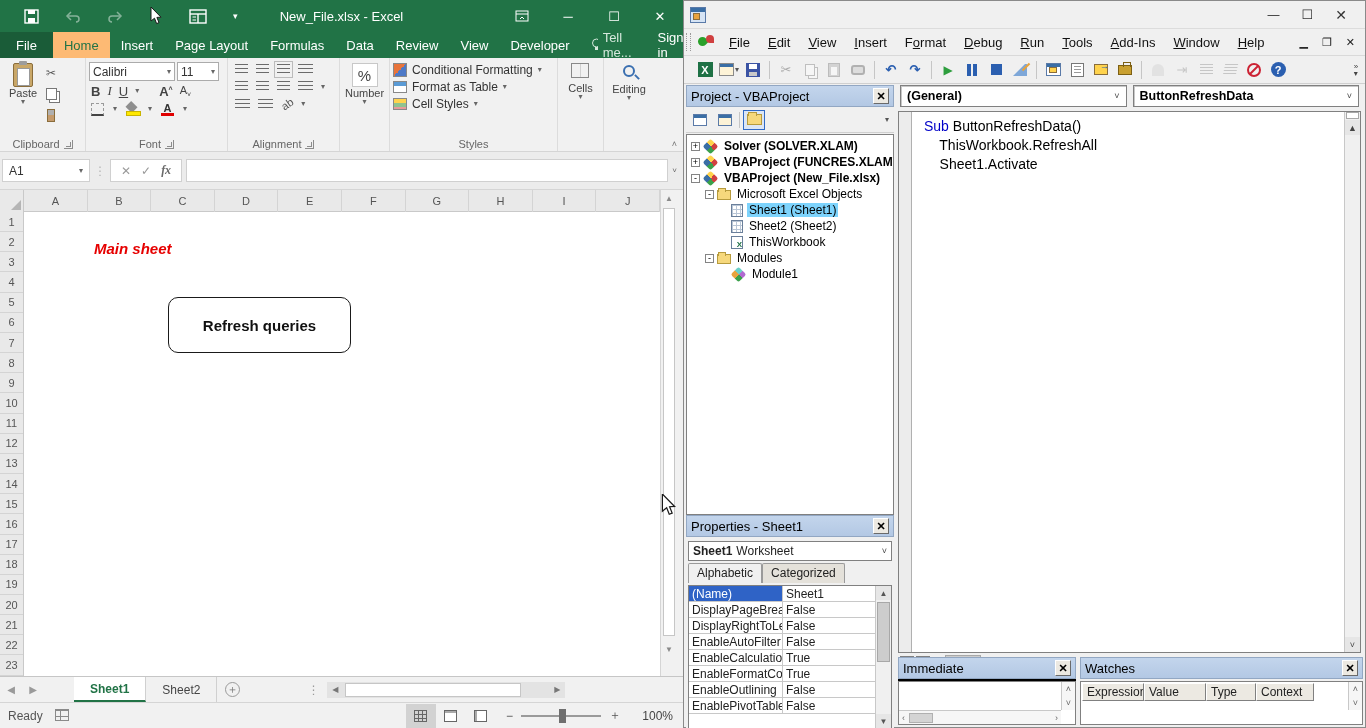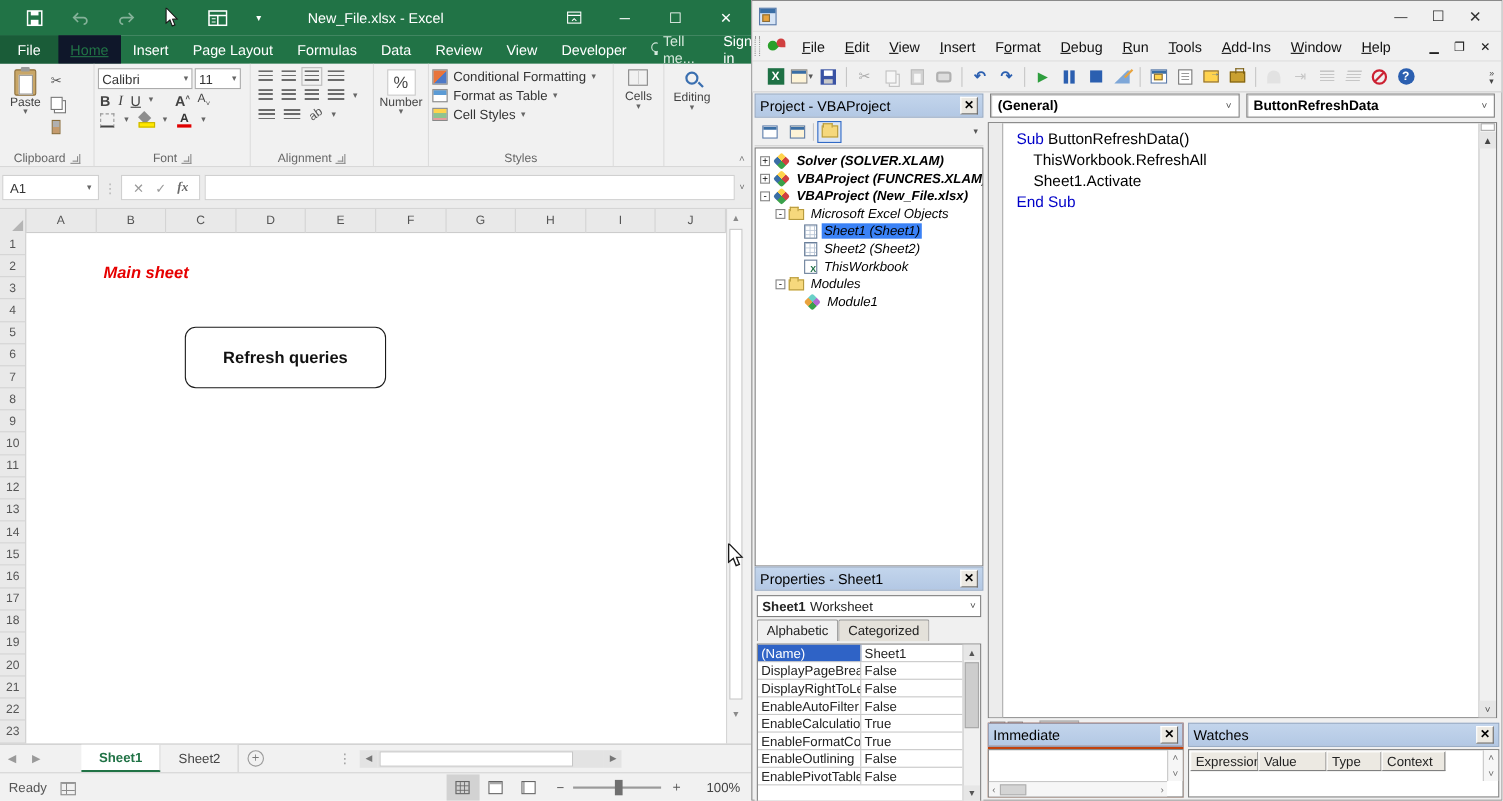--- a/index.html
+++ b/index.html
@@ -10,21 +10,21 @@
 #excel{position:absolute;left:0;top:0;width:683px;height:728px;background:#f1f1f1;}
 .xl-titlebar{position:absolute;left:0;top:0;width:683px;height:32px;background:#217346;display:flex;align-items:center;color:#fff;}
 .qat{display:flex;align-items:center;gap:26px;margin-left:24px;}
 .qat svg{display:block;}
 .xl-title{position:absolute;left:0;right:0;top:0;height:32px;display:flex;align-items:center;justify-content:center;font-size:13px;color:#fff;pointer-events:none;}
 .xl-winctl{position:absolute;right:0;top:0;height:32px;display:flex;align-items:center;}
 .xl-winctl .wbtn{width:46px;height:32px;display:flex;align-items:center;justify-content:center;color:#fff;font-size:13px;}
 .xl-tabs{position:absolute;left:0;top:32px;width:683px;height:26px;background:#217346;display:flex;align-items:stretch;color:#fff;font-size:13px;}
 .xl-tab{padding:0 11px;display:flex;align-items:center;cursor:default;white-space:nowrap;}
 .xl-tab.file{background:#1a5c38;padding:0 16px;}
-.xl-tab.active{background:#0f172a;color:#217346;text-decoration:underline;}
+.xl-tab.active{background:#fdba74;color:#217346;}
 .xl-tabs-right{margin-left:auto;display:flex;align-items:center;}
 .tellme{display:flex;align-items:center;gap:5px;color:#d5e8dc;padding:0 10px;font-size:13px;}
 .signin{color:#fff;padding:0 12px;font-size:13px;}
 .sharebox{background:#1a5c38;height:26px;display:flex;align-items:center;gap:6px;padding:0 14px;font-size:13px;}
 
 .xl-ribbon{position:absolute;left:0;top:58px;width:683px;height:94px;background:#f1f1f1;border-bottom:1px solid #d5d5d5;display:flex;}
 .rgroup{position:relative;border-right:1px solid #dcdcdc;padding:3px 3px 16px 3px;display:flex;}
 .rglabel{position:absolute;bottom:1px;left:0;right:0;text-align:center;font-size:11px;color:#666;display:flex;align-items:center;justify-content:center;gap:4px;}
 .dlg{width:9px;height:9px;border-right:1px solid #8c8c8c;border-bottom:1px solid #8c8c8c;position:relative;display:inline-block;}
 .dlg::after{content:"";position:absolute;right:1px;bottom:1px;width:4px;height:4px;border-right:1px solid #8c8c8c;border-bottom:1px solid #8c8c8c;}
@@ -87,21 +87,21 @@
 .sheettab.active{background:#fff;color:#217346;font-weight:bold;border-bottom:2px solid #217346;}
 .plusbtn{width:30px;display:flex;align-items:center;justify-content:center;}
 .plusbtn span{width:15px;height:15px;border:1px solid #9a9a9a;border-radius:50%;display:flex;align-items:center;justify-content:center;color:#777;font-size:11px;line-height:1;}
 .tabdots{margin-left:60px;display:flex;align-items:center;color:#9a9a9a;}
 .xl-hscroll{display:flex;align-items:center;margin-left:8px;flex:1;max-width:238px;}
 .xl-hscroll .harr{width:16px;height:16px;background:#e3e3e3;display:flex;align-items:center;justify-content:center;font-size:8px;color:#777;}
 .xl-hscroll .htrack{flex:1;height:16px;background:#e3e3e3;position:relative;}
 .xl-hscroll .hthumb{position:absolute;left:2px;top:1px;bottom:1px;width:85%;background:#fff;border:1px solid #c6c6c6;}
 
 .xl-status{position:absolute;left:0;top:702px;width:683px;height:26px;background:#f1f1f1;border-top:1px solid #d5d5d5;display:flex;align-items:center;font-size:12px;color:#555;}
-.statusleft{display:flex;align-items:flex-end;gap:12px;margin-left:8px;}
+.statusleft{display:flex;align-items:flex-start;gap:12px;margin-left:8px;}
 .macrec{width:14px;height:12px;border:1px solid #8a8a8a;background:linear-gradient(90deg,transparent 0 4px,#8a8a8a 4px 5px,transparent 5px),linear-gradient(#8a8a8a 0 1px,transparent 1px 6px,#8a8a8a 6px 7px,transparent 7px);}
 .statusright{margin-left:auto;display:flex;align-items:center;gap:0;}
 .viewbtn{width:30px;height:24px;display:flex;align-items:center;justify-content:center;}
 .viewbtn.sel{background:#d2d2d2;}
 .vb-ic{width:13px;height:12px;border:1px solid #666;}
 .vb-ic.normal{background:linear-gradient(#666 0 1px,transparent 1px) 0 3px/100% 4px,linear-gradient(90deg,#666 0 1px,transparent 1px) 3px 0/4px 100%;}
 .vb-ic.pl{background:#fff;box-shadow:inset 0 2px #aaa;}
 .vb-ic.pb{background:#fff;box-shadow:inset 2px 0 #aaa;}
 .zoomctl{display:flex;align-items:center;gap:8px;margin:0 10px;}
 .ztrack{width:80px;height:2px;background:#9a9a9a;position:relative;}
@@ -170,23 +170,23 @@
 .proj-tools{height:26px;display:flex;align-items:center;gap:3px;padding:0 3px;border-bottom:1px solid #d0d0d0;}
 .ptool{width:22px;height:20px;display:flex;align-items:center;justify-content:center;}
 .ptool.pressed{border:1px solid #316ac5;background:#dce6f5;}
 .pt-code{width:14px;height:12px;background:#fff;border:1px solid #5a7aa8;box-shadow:inset 0 3px #3a6ea5;}
 .pt-obj{width:14px;height:12px;background:#fdf3d7;border:1px solid #5a7aa8;box-shadow:inset 0 3px #3a6ea5;}
 .pt-folder{width:15px;height:11px;background:#f6d87c;border:1px solid #b79b3e;position:relative;}
 .pt-folder::before{content:"";position:absolute;left:0;top:-3px;width:7px;height:3px;background:#f6d87c;border:1px solid #b79b3e;border-bottom:none;}
 .proj-chv{margin-left:auto;color:#555;font-size:8px;padding-right:2px;}
 .vb-tree{position:absolute;top:49px;left:0;right:0;bottom:0;background:#fff;border:1px solid #808080;overflow:hidden;padding-top:3px;}
 .titem{display:flex;align-items:center;height:16px;font-size:12px;color:#000;white-space:nowrap;}
-.titem .lbl{padding:0 2px;font-style:italic;}
+.titem .lbl{padding:0 2px;}
 .titem.bold .lbl{font-weight:bold;}
-.titem.selected .lbl{background:#3b82f6;}
+.titem.selected .lbl{background:#7dd3fc;}
 .expander{width:9px;height:9px;border:1px solid #848484;background:#fff;font-size:9px;line-height:7px;text-align:center;color:#000;margin-right:3px;flex:none;}
 .expspace{width:12px;flex:none;}
 .ti{width:14px;height:12px;margin-right:4px;flex:none;position:relative;}
 .ti-project{width:11px;height:11px;margin:1px 6px 0 2px;transform:rotate(45deg);background:conic-gradient(#d04040 0 25%,#3aa04a 0 50%,#3a6ea5 0 75%,#ffd34d 0);border-radius:2px;}
 .ti-folder{width:14px;height:10px;margin-top:2px;background:#f6d87c;border:1px solid #b79b3e;}
 .ti-folder::before{content:"";position:absolute;left:0;top:-3px;width:6px;height:3px;background:#f6d87c;border:1px solid #b79b3e;border-bottom:none;}
 .ti-sheet{width:12px;height:13px;background:#fff;border:1px solid #6a7f9a;background-image:linear-gradient(#b9c6d6 0 1px,transparent 1px),linear-gradient(90deg,#b9c6d6 0 1px,transparent 1px);background-size:4px 4px;}
 .ti-workbook{width:12px;height:13px;background:#fff;border:1px solid #6a7f9a;}
 .ti-workbook::after{content:"X";position:absolute;right:0;bottom:-1px;font-size:8px;font-weight:bold;color:#1e7145;}
 .ti-module{width:11px;height:11px;margin:1px 6px 0 2px;transform:rotate(45deg);background:conic-gradient(#b06ad0 0 25%,#3aa04a 0 50%,#e8a33d 0 75%,#6ad0c8 0);border-radius:2px;}
@@ -221,21 +221,21 @@
 .codevs .a.up{top:8px;} .codevs .a.dn{bottom:0;}
 .codebottom{position:absolute;left:2px;right:2px;top:568px;height:20px;background:#f0f0f0;display:flex;align-items:center;}
 .mvbtn{width:14px;height:14px;border:1px solid #808080;background:#f0f0f0 repeating-linear-gradient(#707070 0 1px,transparent 1px 3px) 3px 4px/8px 7px no-repeat;margin-left:2px;}
 .mvbtn.full{background:#f0f0f0 repeating-linear-gradient(#707070 0 1px,transparent 1px 3px) 2px 3px/10px 9px no-repeat;}
 .codehs{flex:1;height:16px;margin:0 6px;position:relative;display:flex;align-items:center;}
 .codehs .la,.codehs .ra{font-size:10px;color:#444;}
 .codehs .tr{flex:1;height:16px;background:#f0f0f0;position:relative;}
 .codehs .th{position:absolute;left:6px;top:0;width:36px;height:16px;background:#cdcdcd;border:1px solid #a8a8a8;}
 .grip{width:12px;height:12px;margin-right:2px;background:radial-gradient(#9a9a9a 1px,transparent 1.2px) 0 0/4px 4px;}
 
-#vb-immediate{position:absolute;left:2px;top:572px;width:178px;bottom:0;background:#c2410c;}
+#vb-immediate{position:absolute;left:2px;top:572px;width:178px;bottom:0;background:#000000;}
 #vb-watches{position:absolute;left:184px;right:0;top:572px;bottom:0;background:#f0f0f0;}
 .iwbody{position:absolute;left:0;right:0;top:24px;bottom:0;background:#fff;border:1px solid #808080;}
 .thin-vs{position:absolute;right:0;top:0;bottom:14px;width:14px;border-left:1px solid #c8c8c8;background:#f6f6f6;display:flex;flex-direction:column;justify-content:space-between;align-items:center;padding:2px 0;color:#666;font-size:9px;}
 .thin-hs{position:absolute;left:0;right:14px;bottom:0;height:14px;border-top:1px solid #c8c8c8;background:#f6f6f6;display:flex;align-items:center;justify-content:space-between;padding:0 3px;color:#666;font-size:9px;}
 .thin-hs .th{width:24px;height:10px;background:#d4d4d4;border:1px solid #b0b0b0;margin-right:auto;margin-left:4px;}
 .wcols{position:absolute;left:1px;right:15px;top:1px;height:18px;display:flex;}
 .wcol{height:18px;border:1px solid #fff;border-right-color:#808080;border-bottom-color:#808080;background:#ece9e2;font-size:12px;padding:1px 4px;white-space:nowrap;overflow:hidden;}
 
 .cursor{position:absolute;z-index:50;pointer-events:none;}
 </style>
@@ -812,21 +812,21 @@
             <span>(General)</span>
             <span class="chv">˅</span>
           </span>
         <span class="vbcombo">
             <span>ButtonRefreshData</span>
             <span class="chv">˅</span>
           </span>
       </div>
       <div class="codewin">
         <div class="codemargin"></div>
-        <div class="codetext" id="vb-code"><div class="code-line"><span class="kw">Sub </span><span>ButtonRefreshData()</span></div><div class="code-line"><span>    ThisWorkbook.RefreshAll</span></div><div class="code-line"><span>    Sheet1.Activate</span></div><div class="code-line"><span class="kw">End Sub</span></div></div>
+        <div class="codetext" id="vb-code"><div class="code-line"><span class="kw">Sub </span><span>ButtonRefreshData()</span></div><div class="code-line"><span>    ThisWorkbook.RefreshAll</span></div><div class="code-line"><span>    Sheet1.Activate</span></div></div>
         <div class="codevs">
           <span class="split"></span>
           <span class="a up">▲</span>
           <span class="a dn">˅</span>
         </div>
       </div>
       <div class="codebottom">
         <span class="mvbtn"></span>
         <span class="mvbtn full"></span>
         <span class="codehs">

